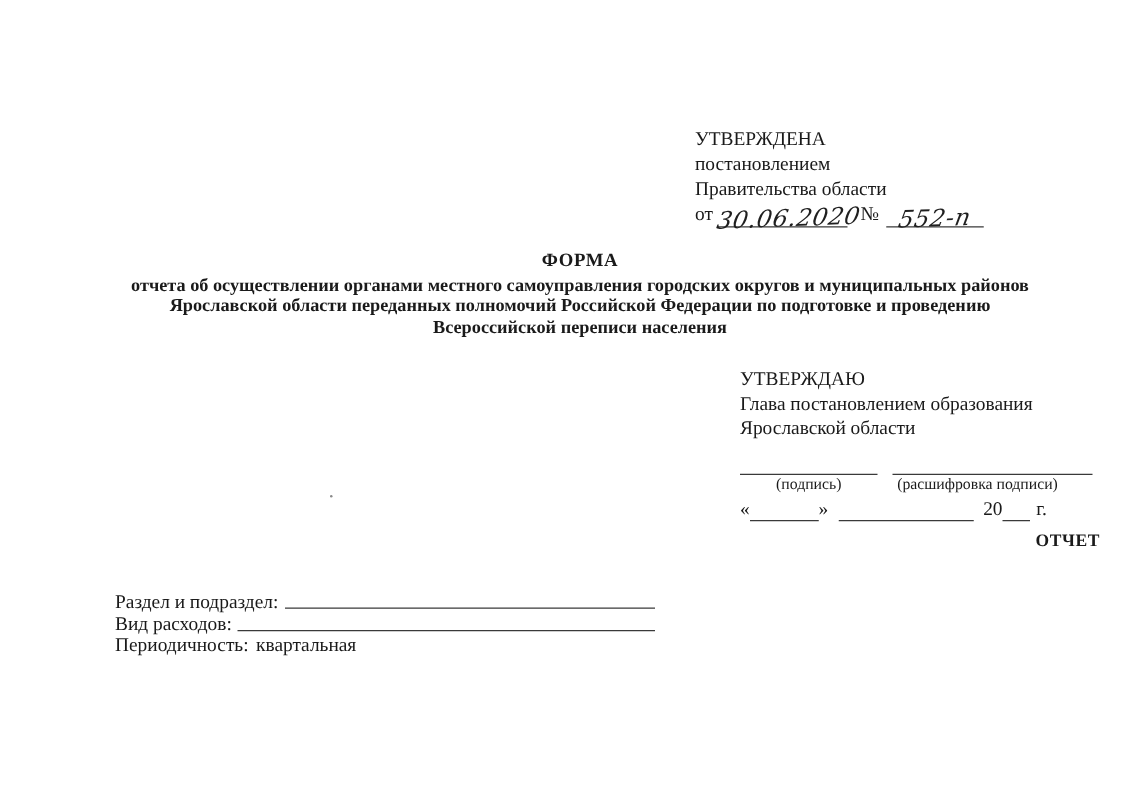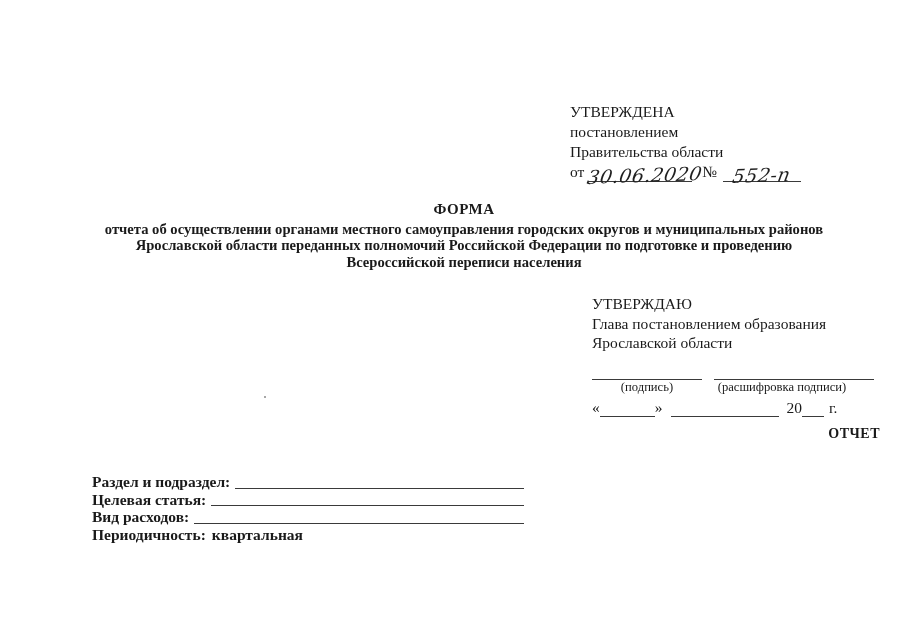--- a/index.html
+++ b/index.html
@@ -13,21 +13,21 @@
     height: 640px;
     background: #ffffff;
     font-family: "Liberation Serif", "DejaVu Serif", serif;
     color: #1a1a1a;
     overflow: hidden;
   }
   .abs { position: absolute; }
 
   
   .stamp {
-    left: 570px;
+    left: 556px;
     top: 102px;
     font-size: 15.5px;
     line-height: 20px;
     white-space: nowrap;
   }
   .from-line { display: flex; align-items: flex-end; }
   .u-line {
     display: inline-block;
     border-bottom: 1px solid #3a3a3a;
     height: 15px;
@@ -104,21 +104,21 @@
   }
 
   
   .fields {
     left: 92px;
     top: 473px;
     width: 432px;
     font-size: 15.5px;
     line-height: 17.5px;
   }
-  .field-row { display: flex; align-items: center; height: 17.5px; font-weight: bold; }
+  .field-row { display: flex; align-items: flex-start; height: 17.5px; }
   .field-label { white-space: nowrap; }
   .field-fill {
     flex: 1;
     border-bottom: 1px solid #3a3a3a;
     height: 13px;
     margin-left: 5px;
   }
   .field-value { margin-left: 6px; white-space: nowrap; }
 
   
@@ -179,24 +179,20 @@
   </div>
 
   <div class="abs report-heading">ОТЧЕТ</div>
 
   <div class="abs fields">
     <div class="field-row">
       <span class="field-label">Раздел и подраздел:</span>
       <span class="field-fill"></span>
     </div>
     <div class="field-row">
-      <span class="field-label">Целевая статья:</span>
-      <span class="field-fill"></span>
-    </div>
-    <div class="field-row">
       <span class="field-label">Вид расходов:</span>
       <span class="field-fill"></span>
     </div>
     <div class="field-row">
       <span class="field-label">Периодичность:</span>
       <span class="field-value">квартальная</span>
     </div>
   </div>
 
   <div class="abs speck"></div>

